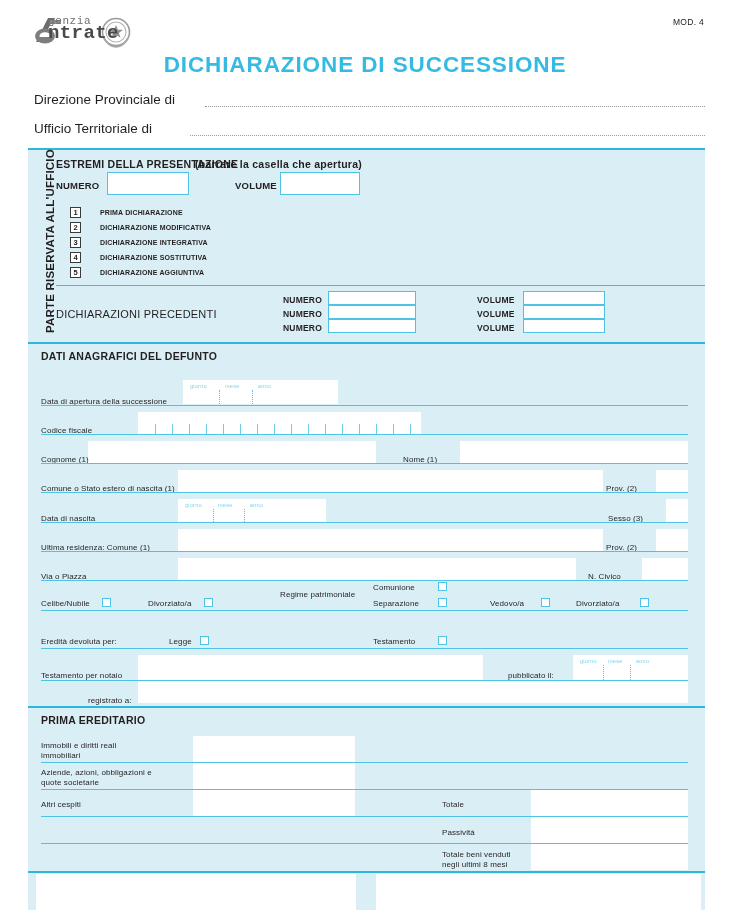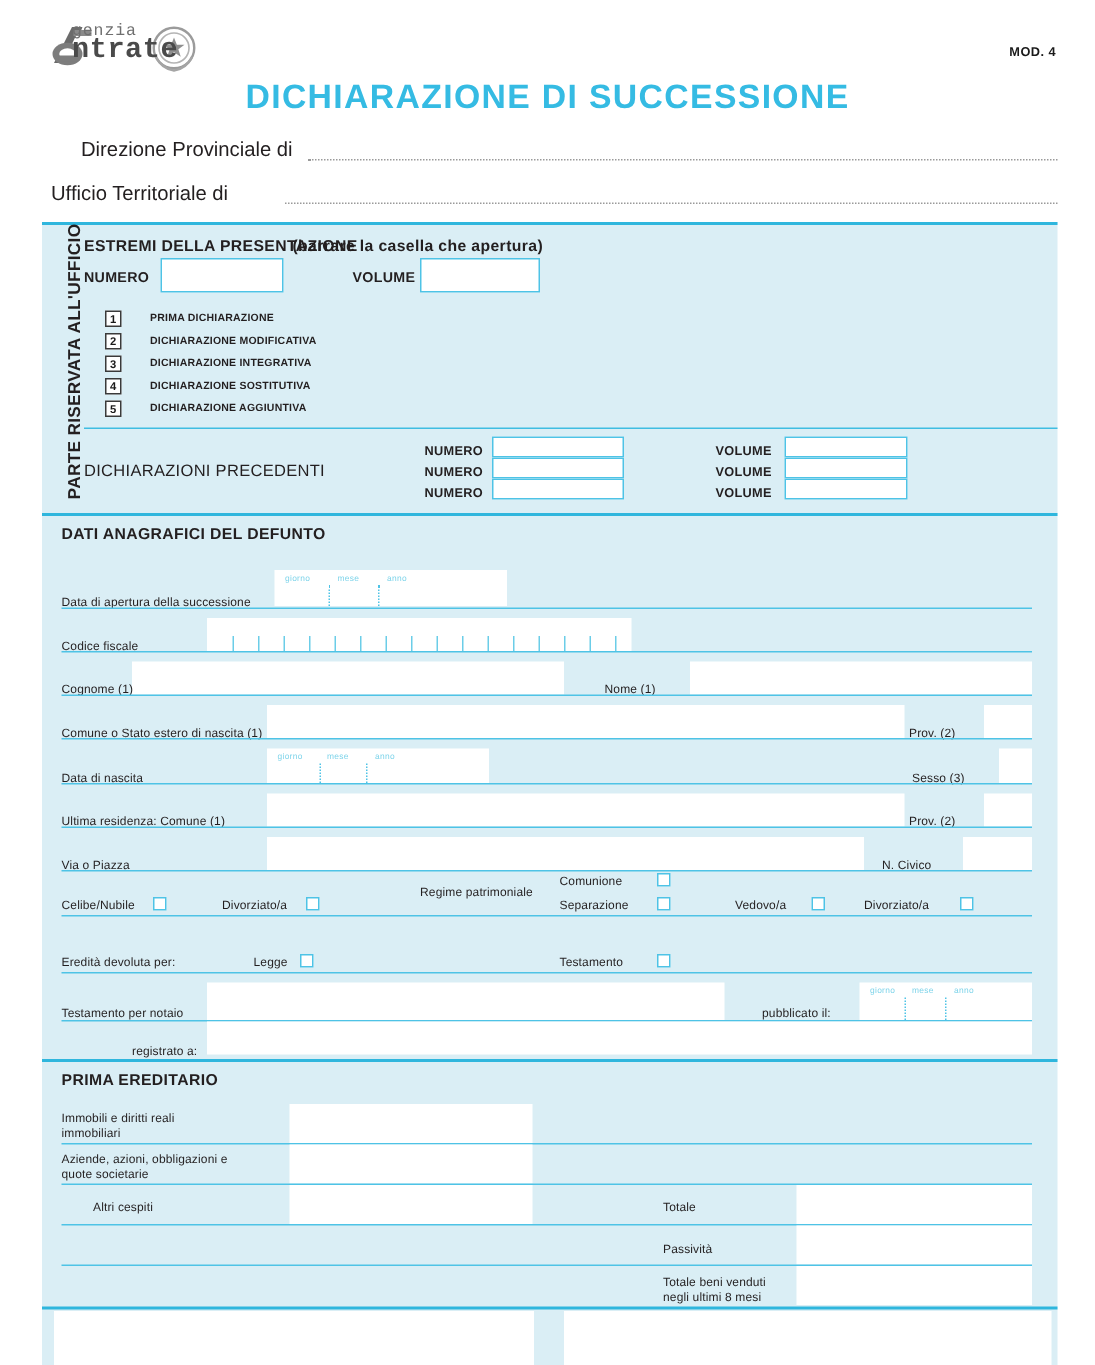--- a/index.html
+++ b/index.html
@@ -10,26 +10,26 @@
     overflow: hidden;
   }
   .page { position: relative; width: 730px; height: 910px; background:#fff; }
 
   
   .hdr { position:relative; height:148px; }
   .logo { position:absolute; left:30px; top:12px; width:122px; height:40px; }
   .logo-text { position:absolute; left:18px; top:3px; font-family:"Liberation Mono", monospace;
                font-size:11px; color:#6f6f6f; letter-spacing:.6px; line-height:12px; }
   .logo-text b { display:block; font-weight:700; font-size:19px; color:#4a4a4a; letter-spacing:.4px;}
-  .mod { position:absolute; right:26px; top:17px; font-size:8.5px; font-weight:700; color:#1a1a1a; letter-spacing:.3px;margin-top:12px;}
+  .mod { position:absolute; right:26px; top:17px; font-size:8.5px; font-weight:400; color:#1a1a1a; letter-spacing:.3px;}
   .title { position:absolute; left:0; right:0; top:52px; text-align:center;
            color:#35BBE3; font-size:22.5px; font-weight:700; letter-spacing:.9px;
            font-family:"Liberation Sans", sans-serif; }
   .dirline { position:absolute; left:34px; font-size:13.5px; color:#231f20; }
-  .dirline.l1 { top:92px;margin-left:20px; }
+  .dirline.l1 { top:92px; }
   .dirline.l2 { top:121px; }
   .dots { position:absolute; height:1px; border-bottom:1.3px dotted #9a9a9a; }
   .dots.d1 { left:205px; right:25px; top:106px; }
   .dots.d2 { left:190px; right:25px; top:135px; }
 
   
   .form { position:absolute; left:28px; top:148px; width:677px; height:762px;
           background:#daeef5; border-top:2.2px solid #2fb6dd; }
   .sideband { position:absolute; left:0; top:0; width:17px; height:192px; background:#daeef5; }
   .vtxt { position:absolute; left:-73px; top:85px; width:190px;
@@ -278,21 +278,21 @@
     <div class="lbl" style="left:13px; top:591px;">Immobili e diritti reali</div>
     <div class="lbl" style="left:13px; top:601px;">immobiliari</div>
     <div class="wplain" style="left:165px; top:586px; width:162px; height:26px;"></div>
     <div class="uline" style="left:13px; top:612px; width:647px;"></div>
 
     <div class="lbl" style="left:13px; top:618px;">Aziende, azioni, obbligazioni e</div>
     <div class="lbl" style="left:13px; top:628px;">quote societarie</div>
     <div class="wplain" style="left:165px; top:613px; width:162px; height:26px;"></div>
     <div class="uline" style="left:13px; top:639px; width:647px;"></div>
 
-    <div class="lbl" style="left:13px; top:650px;margin-left:21px;">Altri cespiti</div>
+    <div class="lbl" style="left:13px; top:650px;">Altri cespiti</div>
     <div class="wplain" style="left:165px; top:640px; width:162px; height:26px;"></div>
     <div class="lbl" style="left:414px; top:650px;">Totale</div>
     <div class="wplain" style="left:503px; top:640px; width:157px; height:26px;"></div>
     <div class="uline" style="left:13px; top:666px; width:647px;"></div>
 
     <div class="lbl" style="left:414px; top:678px;">Passività</div>
     <div class="wplain" style="left:503px; top:667px; width:157px; height:26px;"></div>
     <div class="uline" style="left:13px; top:693px; width:647px;"></div>
 
     <div class="lbl" style="left:414px; top:700px;">Totale beni venduti</div>

